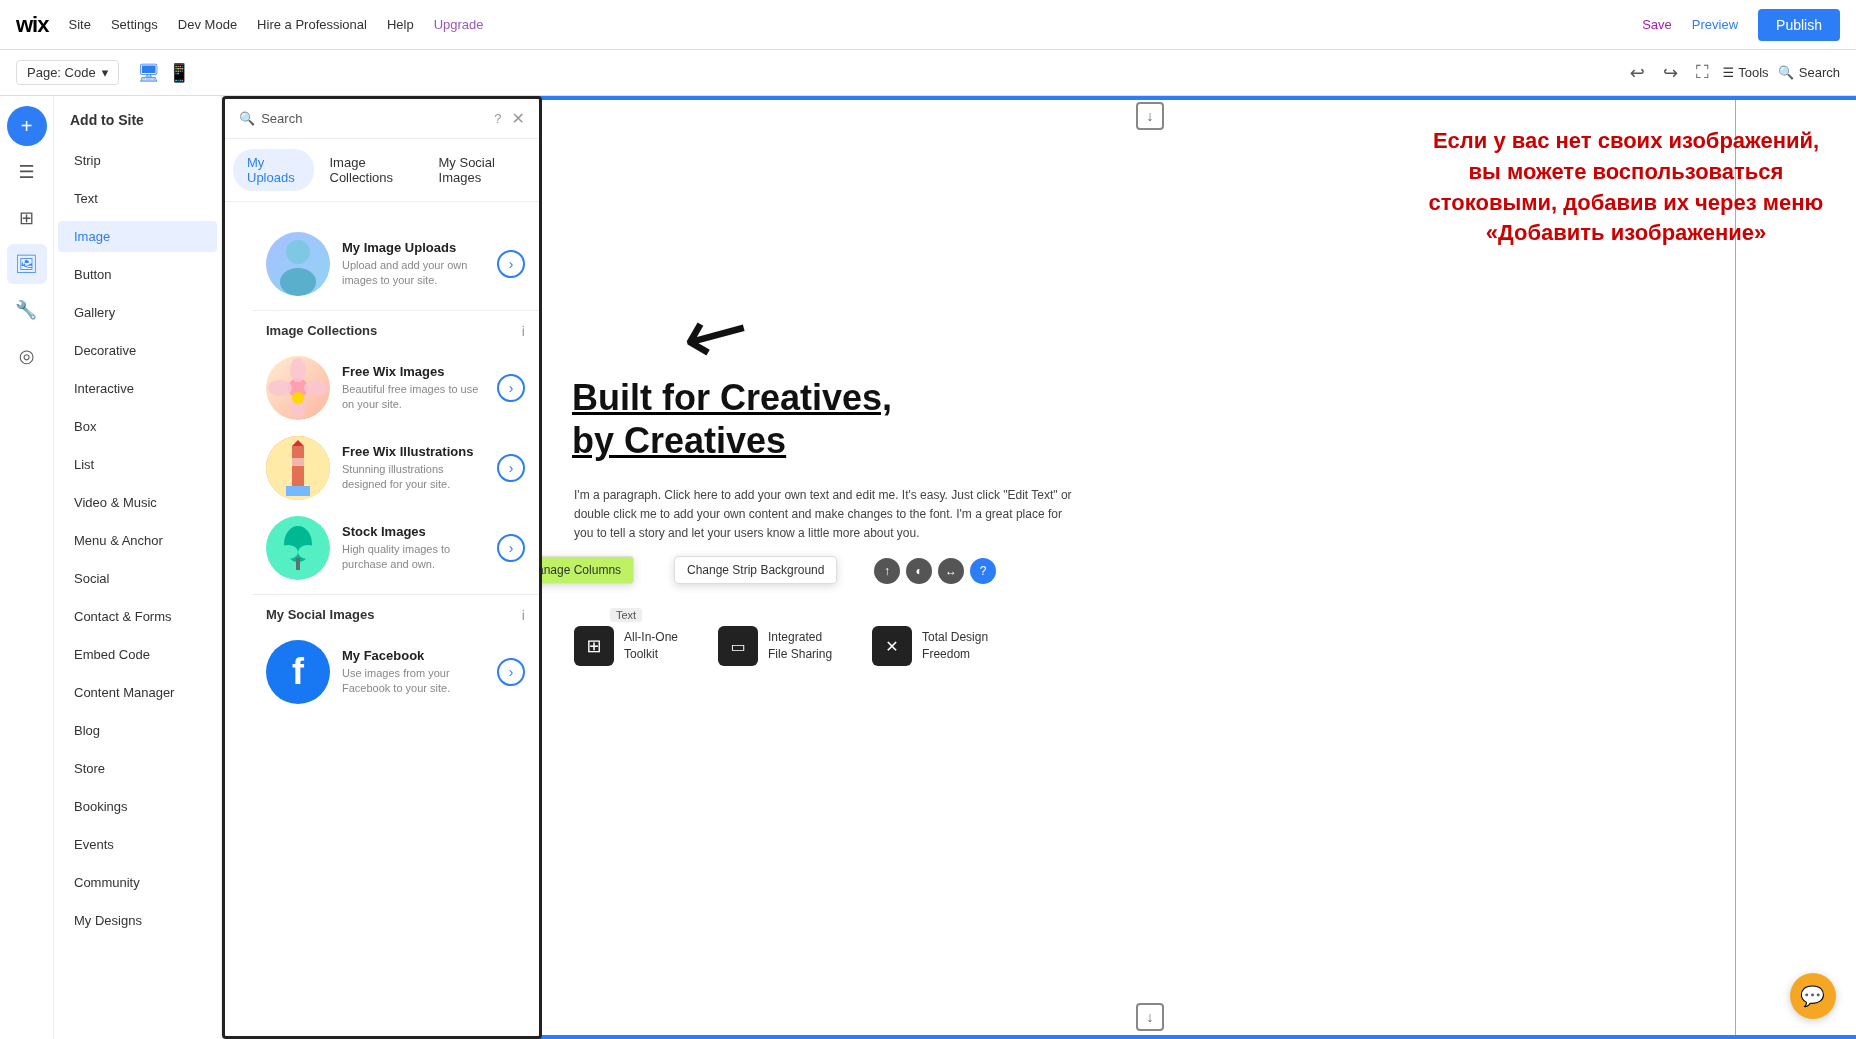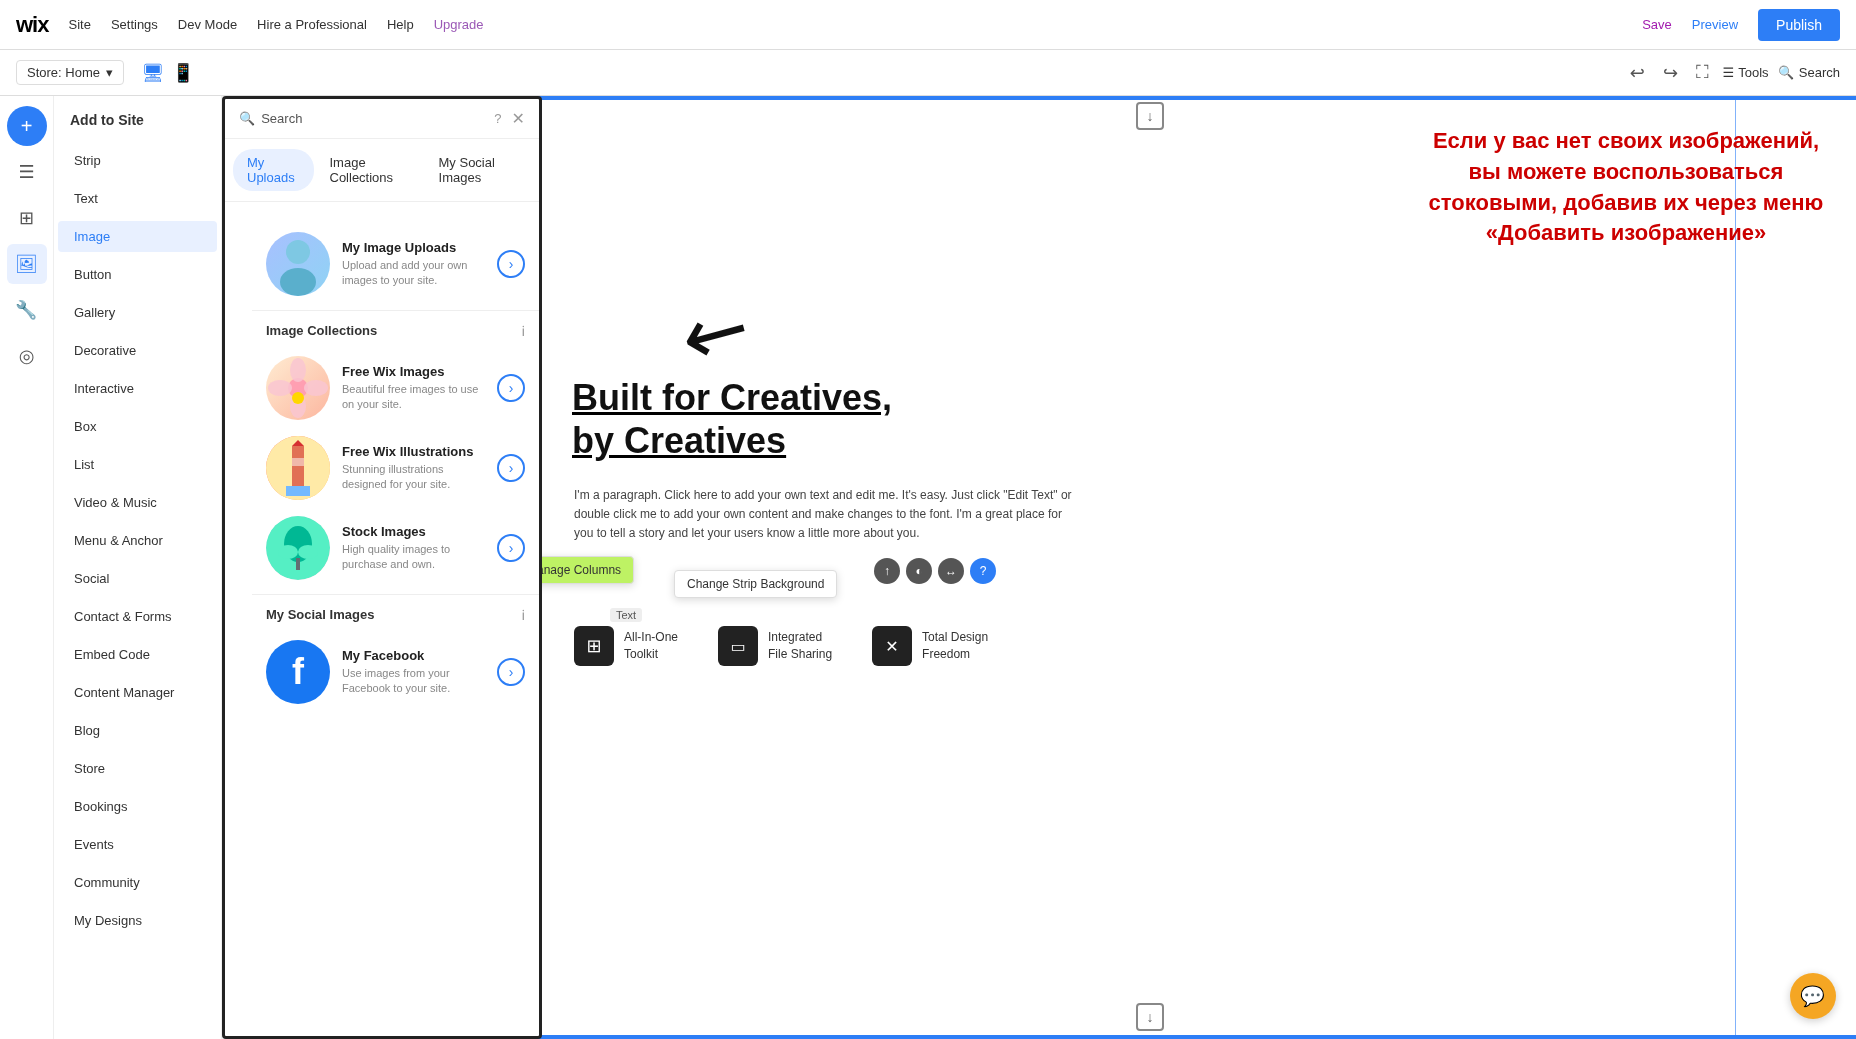--- a/index.html
+++ b/index.html
@@ -271,21 +271,21 @@
     }
     .change-strip-popup {
       position: absolute;
       background: #fff;
       border: 1px solid #ddd;
       border-radius: 4px;
       padding: 6px 12px;
       font-size: 12px;
       color: #333;
       box-shadow: 0 2px 8px rgba(0,0,0,0.15);
-      top: 474px;
+      top: 460px;
       left: 230px;
     }
 
     
     .float-icons {
       position: absolute;
       top: 462px;
       left: 430px;
       display: flex;
       gap: 6px;
@@ -410,21 +410,21 @@
   <span class="nav-item">Help</span>
   <span class="nav-item upgrade">Upgrade</span>
   <div class="nav-spacer"></div>
   <span class="nav-save">Save</span>
   <span class="nav-preview">Preview</span>
   <button class="nav-publish">Publish</button>
 </div>
 
 <div class="second-bar">
   <div class="page-selector">
-    <span>Store: Home</span>
+    <span>Page: Code</span>
     <span>▾</span>
   </div>
   <div class="device-icons">
     <span class="device-icon active">🖥</span>
     <span class="device-icon">📱</span>
   </div>
   <div class="bar-spacer"></div>
   <span class="bar-action">↩</span>
   <span class="bar-action">↪</span>
   <span class="bar-action">⛶</span>

